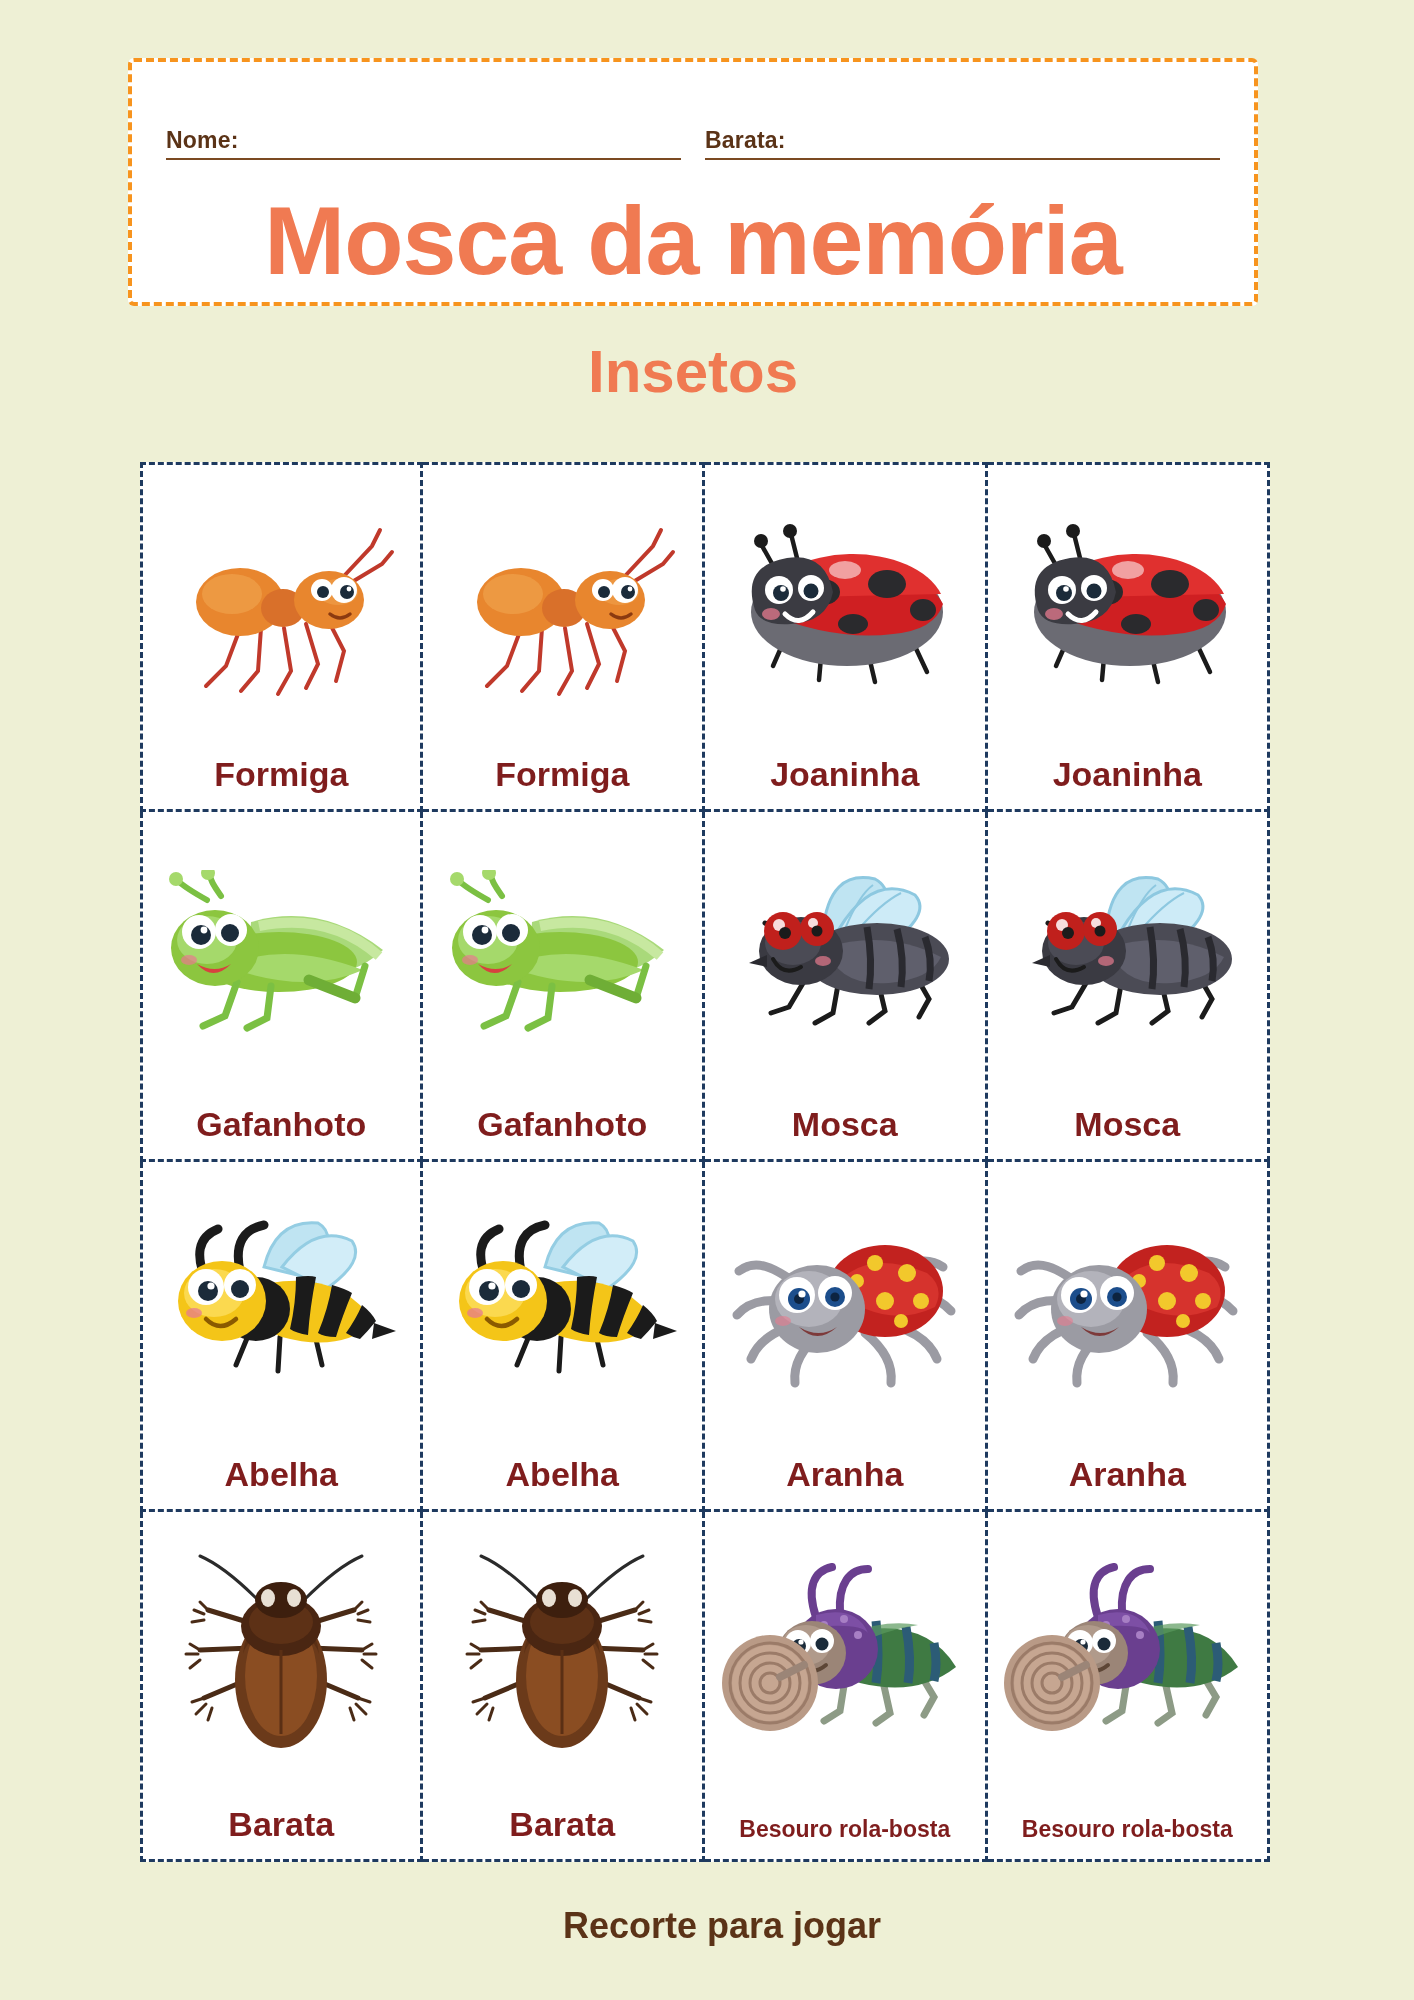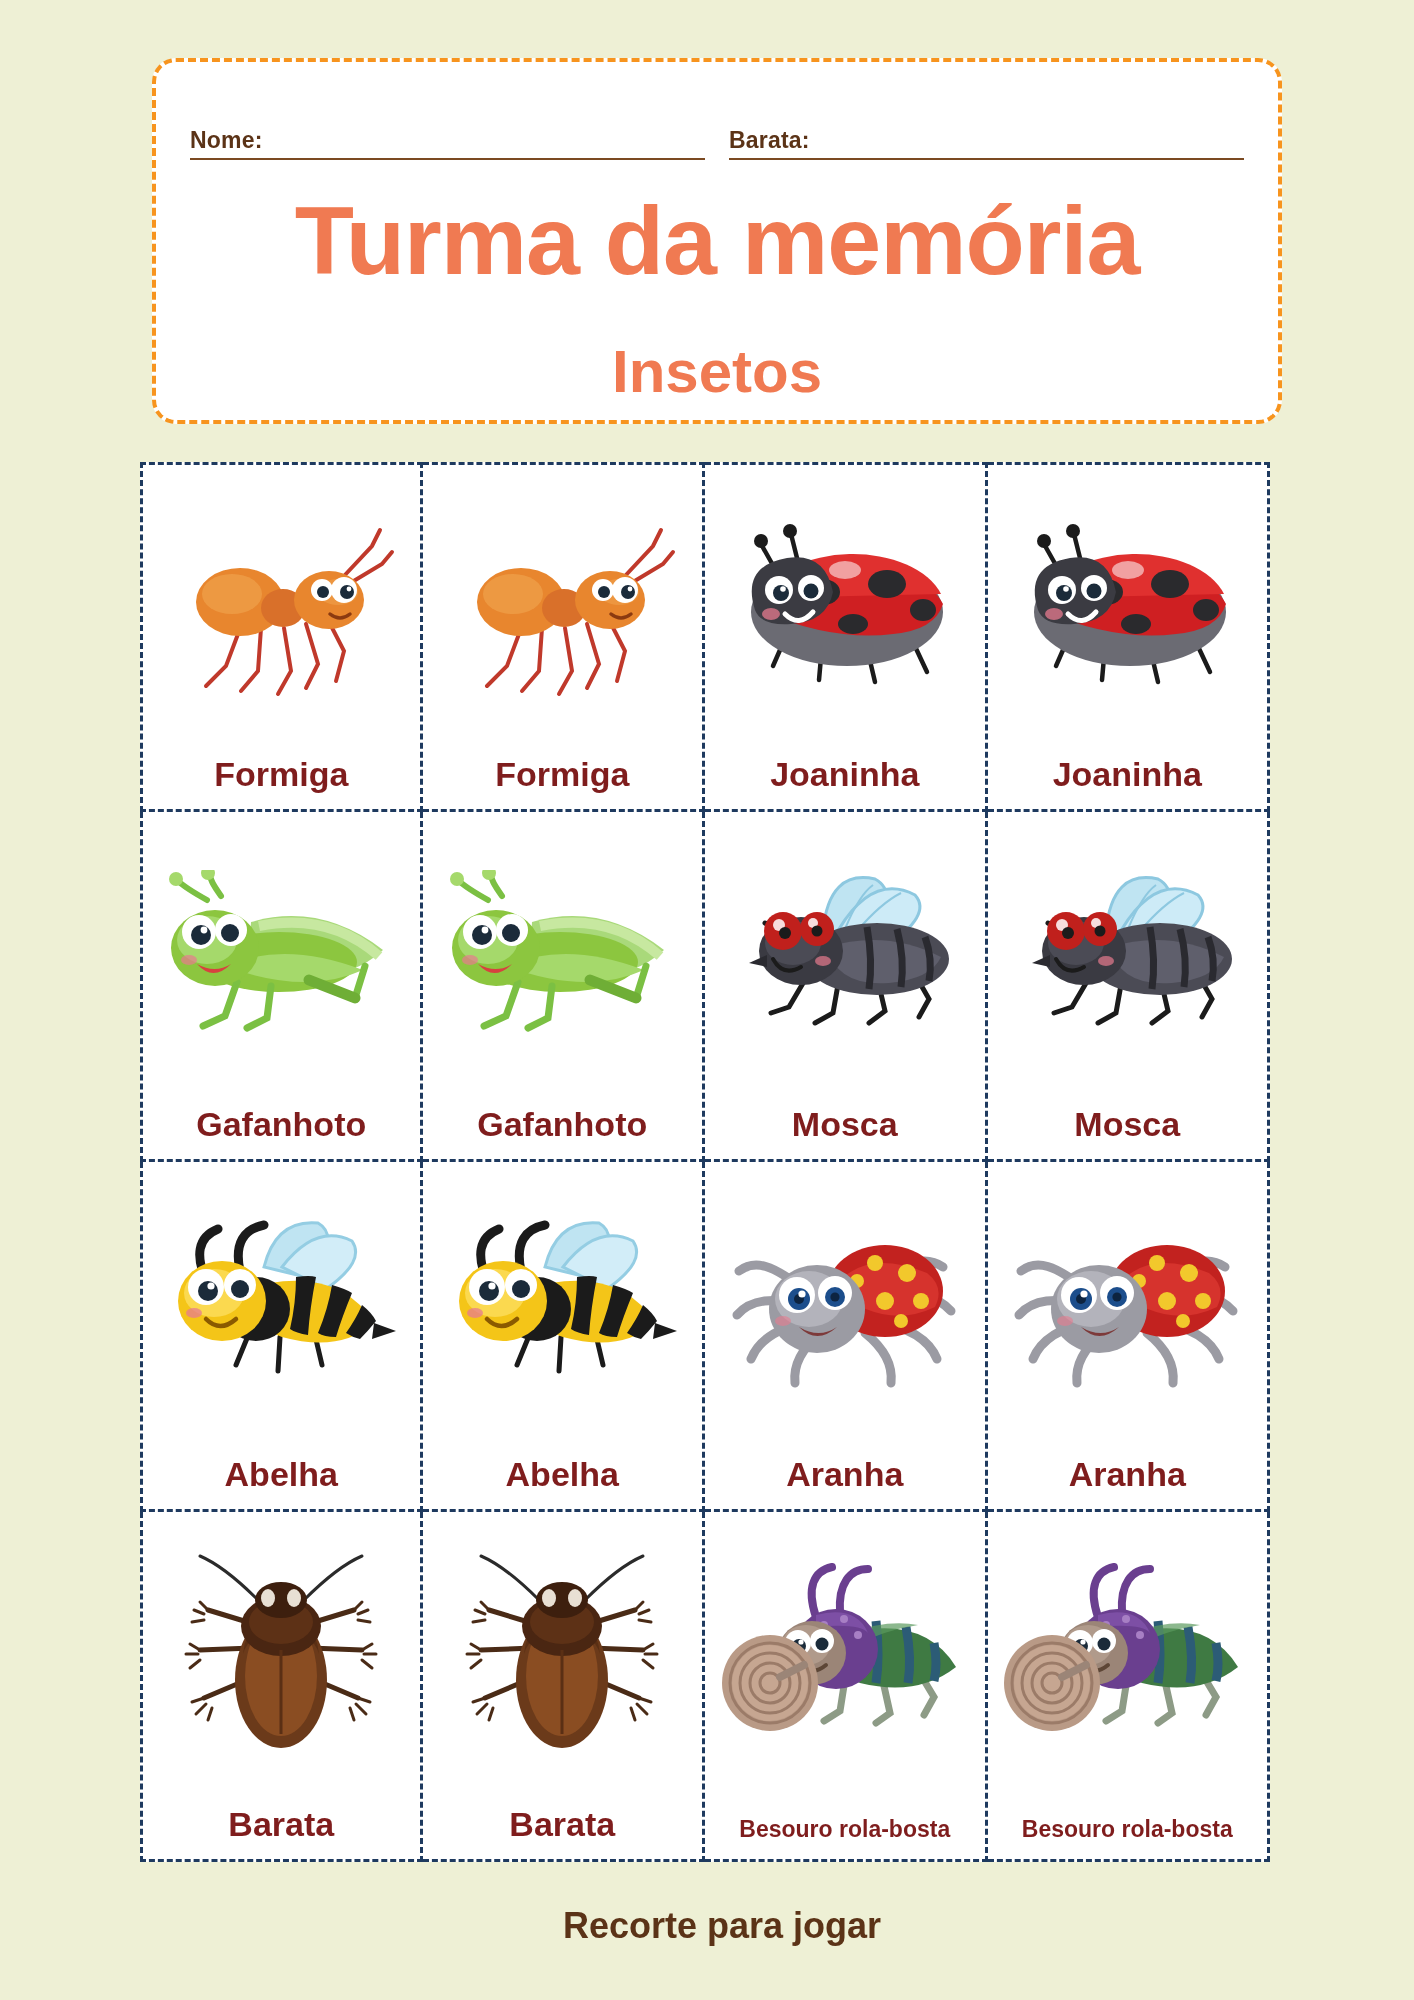--- a/index.html
+++ b/index.html
@@ -17,27 +17,27 @@
 
   .page {
     position: absolute;
     inset: 0;
     background: #eef0d5;
   }
 
   
   .header-card {
     position: absolute;
-    left: 152px;
+    left: 128px;
     top: 58px;
     width: 1130px;
-    height: 366px;
+    height: 248px;
     background: #ffffff;
     border: 4px dashed #f7941e;
-    border-radius: 24px;
+    border-radius: 6px;
     box-sizing: border-box;
   }
   .name-row {
     position: absolute;
     left: 0;
     top: 38px;
     width: 100%;
     height: 60px;
     display: flex;
     padding: 0 34px;
@@ -157,21 +157,21 @@
       <div class="field">
         <span class="field-label">Nome:</span>
         <span class="field-value"></span>
       </div>
       <div class="field">
         <span class="field-label">Barata:</span>
         <span class="field-value"></span>
       </div>
     </div>
 
-    <div class="title-main">Turma da memória</div>
+    <div class="title-main">Mosca da memória</div>
     <div class="title-sub">Insetos</div>
   </div>
 
   <div class="grid">
 
     <div class="cell">
       <div class="art">
         <svg width="230" height="190" viewBox="0 0 230 190">
           <g stroke="#c0392b" stroke-width="4" fill="none" stroke-linecap="round">
             <path d="M75 110 L60 150 L40 170"></path>

